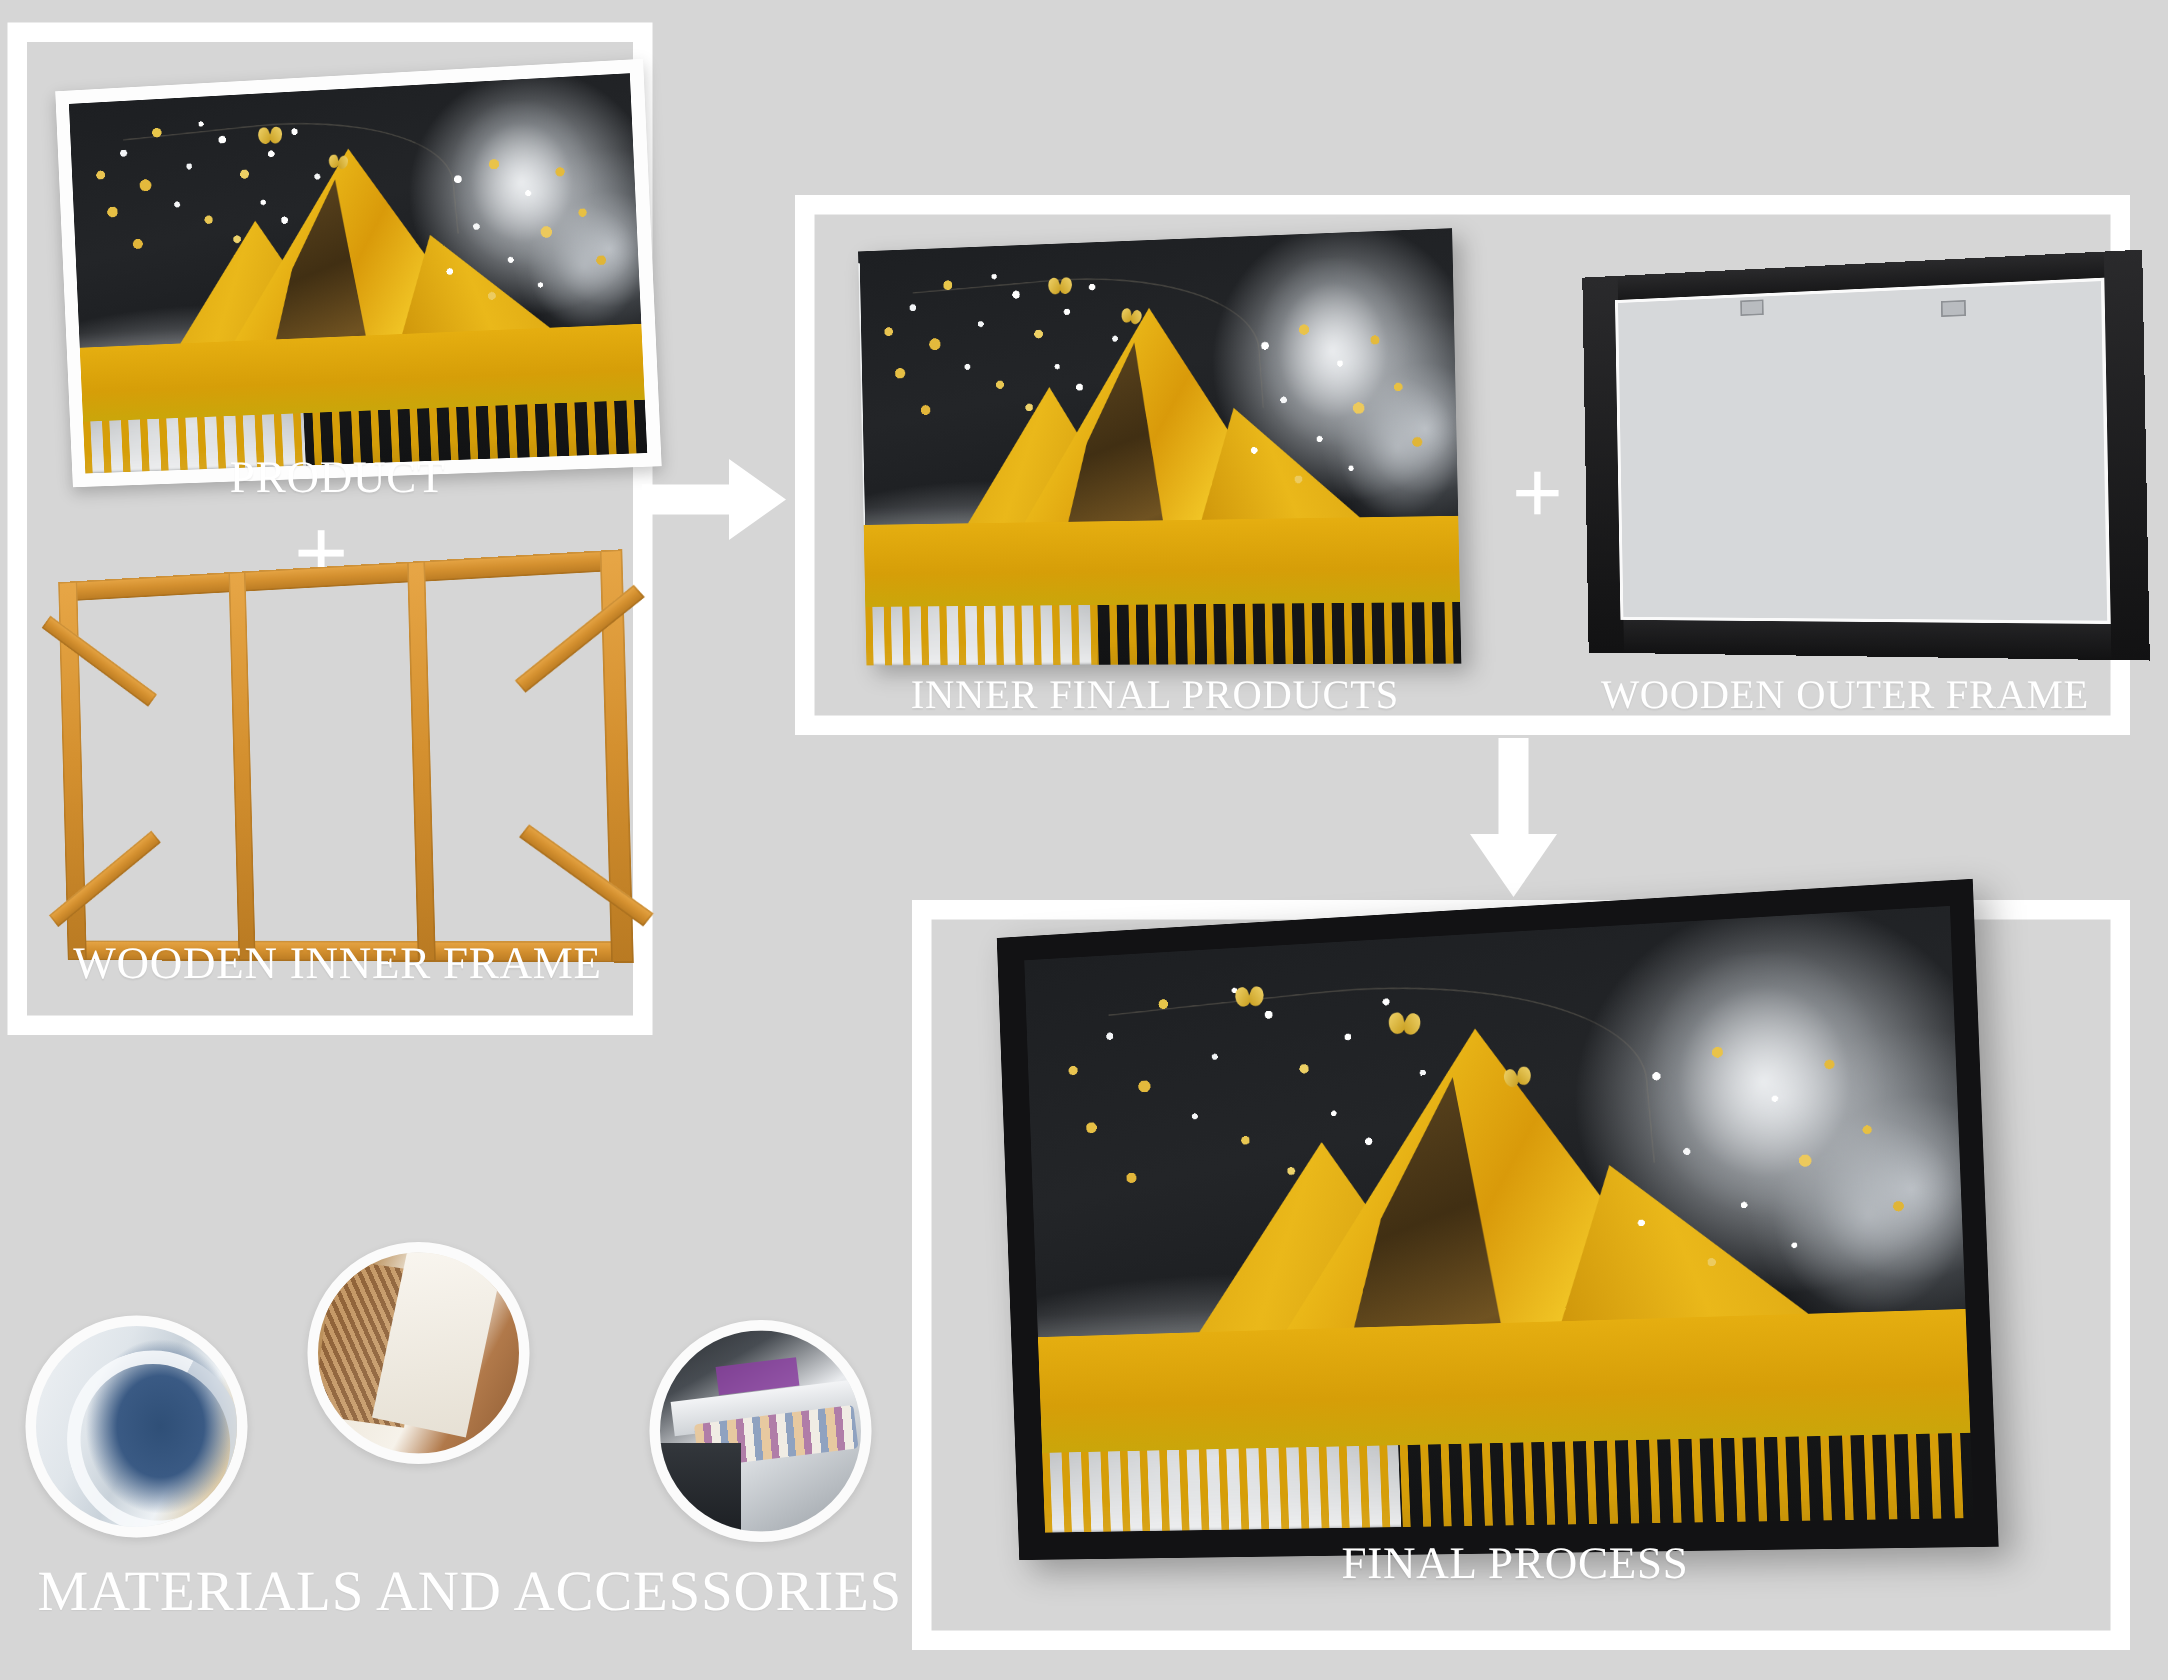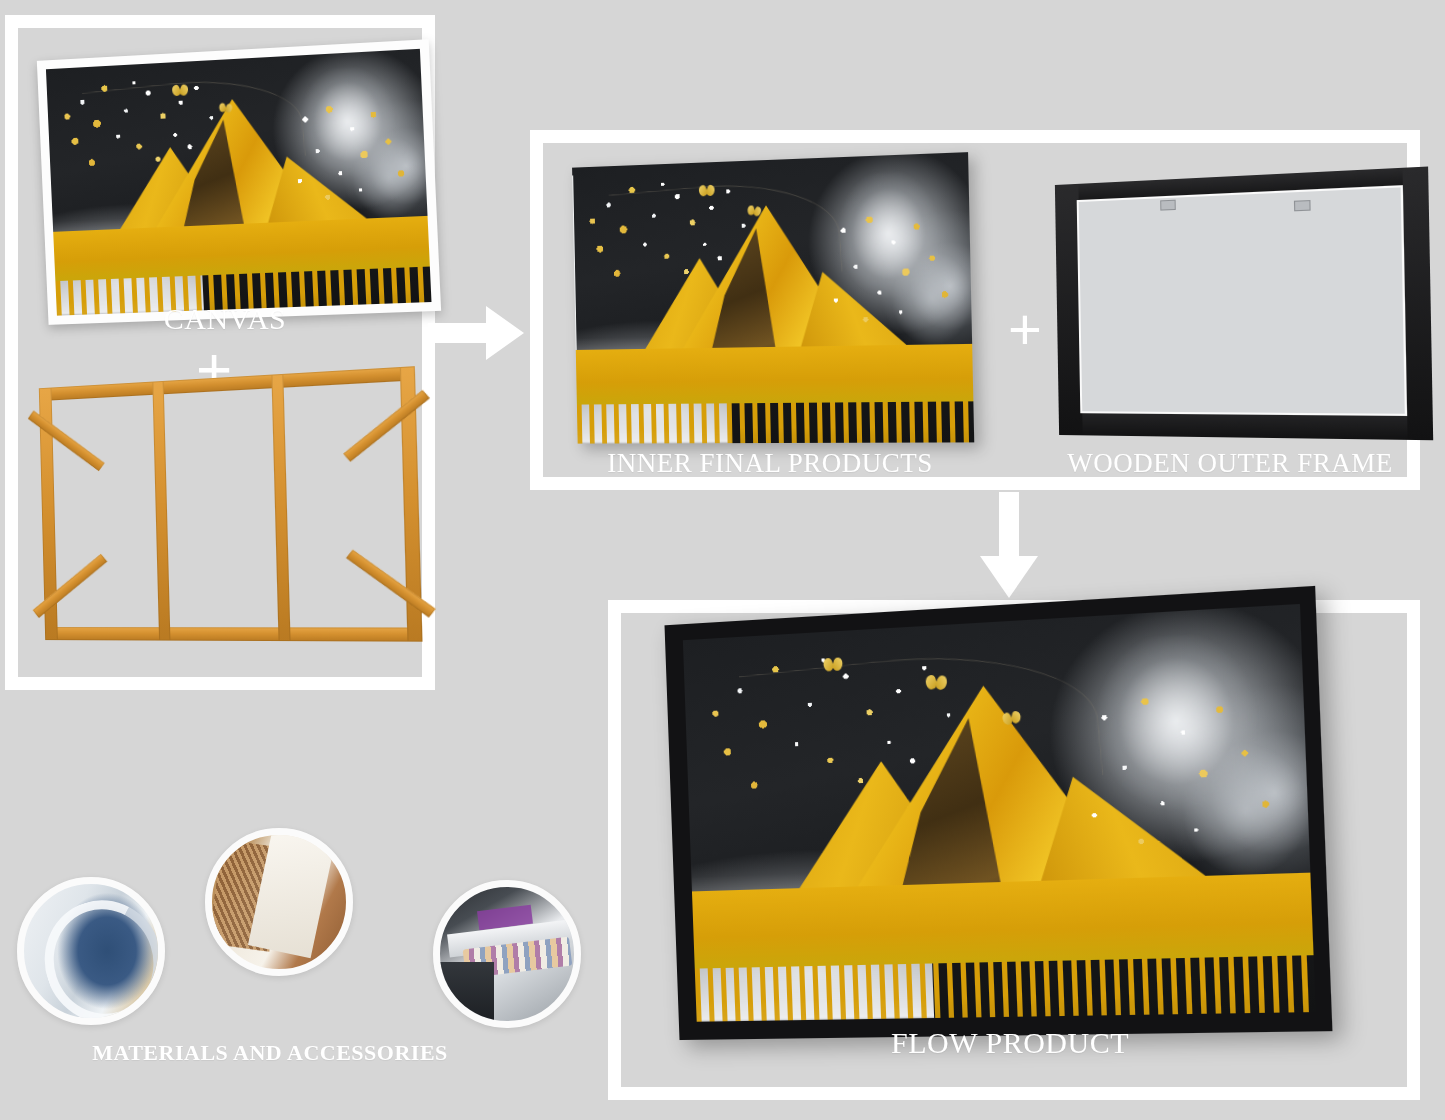--- a/index.html
+++ b/index.html
@@ -279,21 +279,21 @@
   }
   #circ-printer{left:433px;top:880px;width:148px;height:148px;
     background:linear-gradient(150deg,#2a2d31 0%,#474c52 22%,#e9ebee 48%,#d2d6da 62%,#9aa0a6 100%);
   }
   #circ-printer .bar{position:absolute;left:6%;top:30%;width:92%;height:17%;background:linear-gradient(180deg,#f3f4f6,#cfd3d7);transform:rotate(-7deg);}
   #circ-printer .roll{position:absolute;left:18%;top:42%;width:80%;height:22%;
     background:repeating-linear-gradient(92deg,#e7c9a0 0 6px,#b07da8 6px 11px,#f0ece4 11px 17px,#8fa2c0 17px 22px);
     transform:rotate(-7deg);border-radius:3px;}
   #circ-printer .purple{position:absolute;left:28%;top:16%;width:40%;height:14%;background:#8a3fa0;transform:rotate(-7deg);opacity:.85;}
   #circ-printer .dark{position:absolute;left:0;top:56%;width:40%;height:44%;background:linear-gradient(180deg,#33373c,#1d2024);}
-  #label-materials{left:25px;top:1042px;width:490px;font-size:22px;font-weight:bold;}
+  #label-materials{left:25px;top:1042px;width:490px;font-size:38px;}
 </style>
 </head>
 <body>
 
 <div id="stage">
 
 
   <div class="wbox" id="box-canvas"></div>
 
   <div class="art" id="canvas-art">
@@ -305,36 +305,37 @@
     <div class="peakDark"></div>
     <div class="peakRight"></div>
     <div class="darkBase"></div>
     <div class="goldBand"></div>
     <div class="spray"></div>
     <div class="spray2"></div>
     <div class="butterfly" style="left:34%;top:9%;"></div>
     <div class="butterfly" style="left:46%;top:17%;transform:scale(.8) rotate(10deg);"></div>
   </div>
 
-  <div class="label" id="label-canvas">CANVAS</div>
+  <div class="label" id="label-canvas">PRODUCT</div>
   <div class="plus" id="plus-canvas">+</div>
 
   <div id="wood-frame">
     <div class="wbar" style="left:0;top:0;width:100%;height:13px;"></div>
     <div class="wbar" style="left:0;bottom:0;width:100%;height:13px;"></div>
     <div class="wbar" style="left:0;top:0;width:13px;height:100%;"></div>
     <div class="wbar" style="right:0;top:0;width:13px;height:100%;"></div>
     <div class="wbar" style="left:32%;top:0;width:11px;height:100%;"></div>
     <div class="wbar" style="left:64%;top:0;width:11px;height:100%;"></div>
     <div class="wbar" style="left:-6px;top:22px;width:90px;height:10px;transform:rotate(38deg);transform-origin:left top;"></div>
     <div class="wbar" style="left:-6px;bottom:22px;width:90px;height:10px;transform:rotate(-38deg);transform-origin:left bottom;"></div>
     <div class="wbar" style="right:-6px;top:22px;width:90px;height:10px;transform:rotate(-38deg);transform-origin:right top;"></div>
     <div class="wbar" style="right:-6px;bottom:22px;width:90px;height:10px;transform:rotate(38deg);transform-origin:right bottom;"></div>
   </div>
 
+  <div class="label" id="label-wood">WOODEN INNER FRAME</div>
 
   <div id="arrow-right">
     <div class="shaft"></div>
       <div class="head"></div>
   </div>
 
   <div class="wbox" id="box-mid"></div>
 
   <div class="art" id="inner-product">
     <div class="edge"></div>
@@ -386,21 +387,21 @@
       <div class="peakRight"></div>
       <div class="darkBase"></div>
       <div class="goldBand"></div>
       <div class="spray"></div>
       <div class="spray2"></div>
       <div class="butterfly" style="left:24%;top:7%;transform:scale(1.15);"></div>
       <div class="butterfly" style="left:41%;top:13%;transform:scale(1.25) rotate(6deg);"></div>
       <div class="butterfly" style="left:53%;top:23%;transform:scale(1.05) rotate(-8deg);"></div>
     </div>
   </div>
-  <div class="label" id="label-final">FLOW PRODUCT</div>
+  <div class="label" id="label-final">FINAL PROCESS</div>
 
   <div class="circ" id="circ-canvasroll">
     <div class="swirl"></div>
   </div>
   <div class="circ" id="circ-packing">
     <div class="corrug"></div>
     <div class="sheet"></div>
   </div>
   <div class="circ" id="circ-printer">
     <div class="purple"></div>

